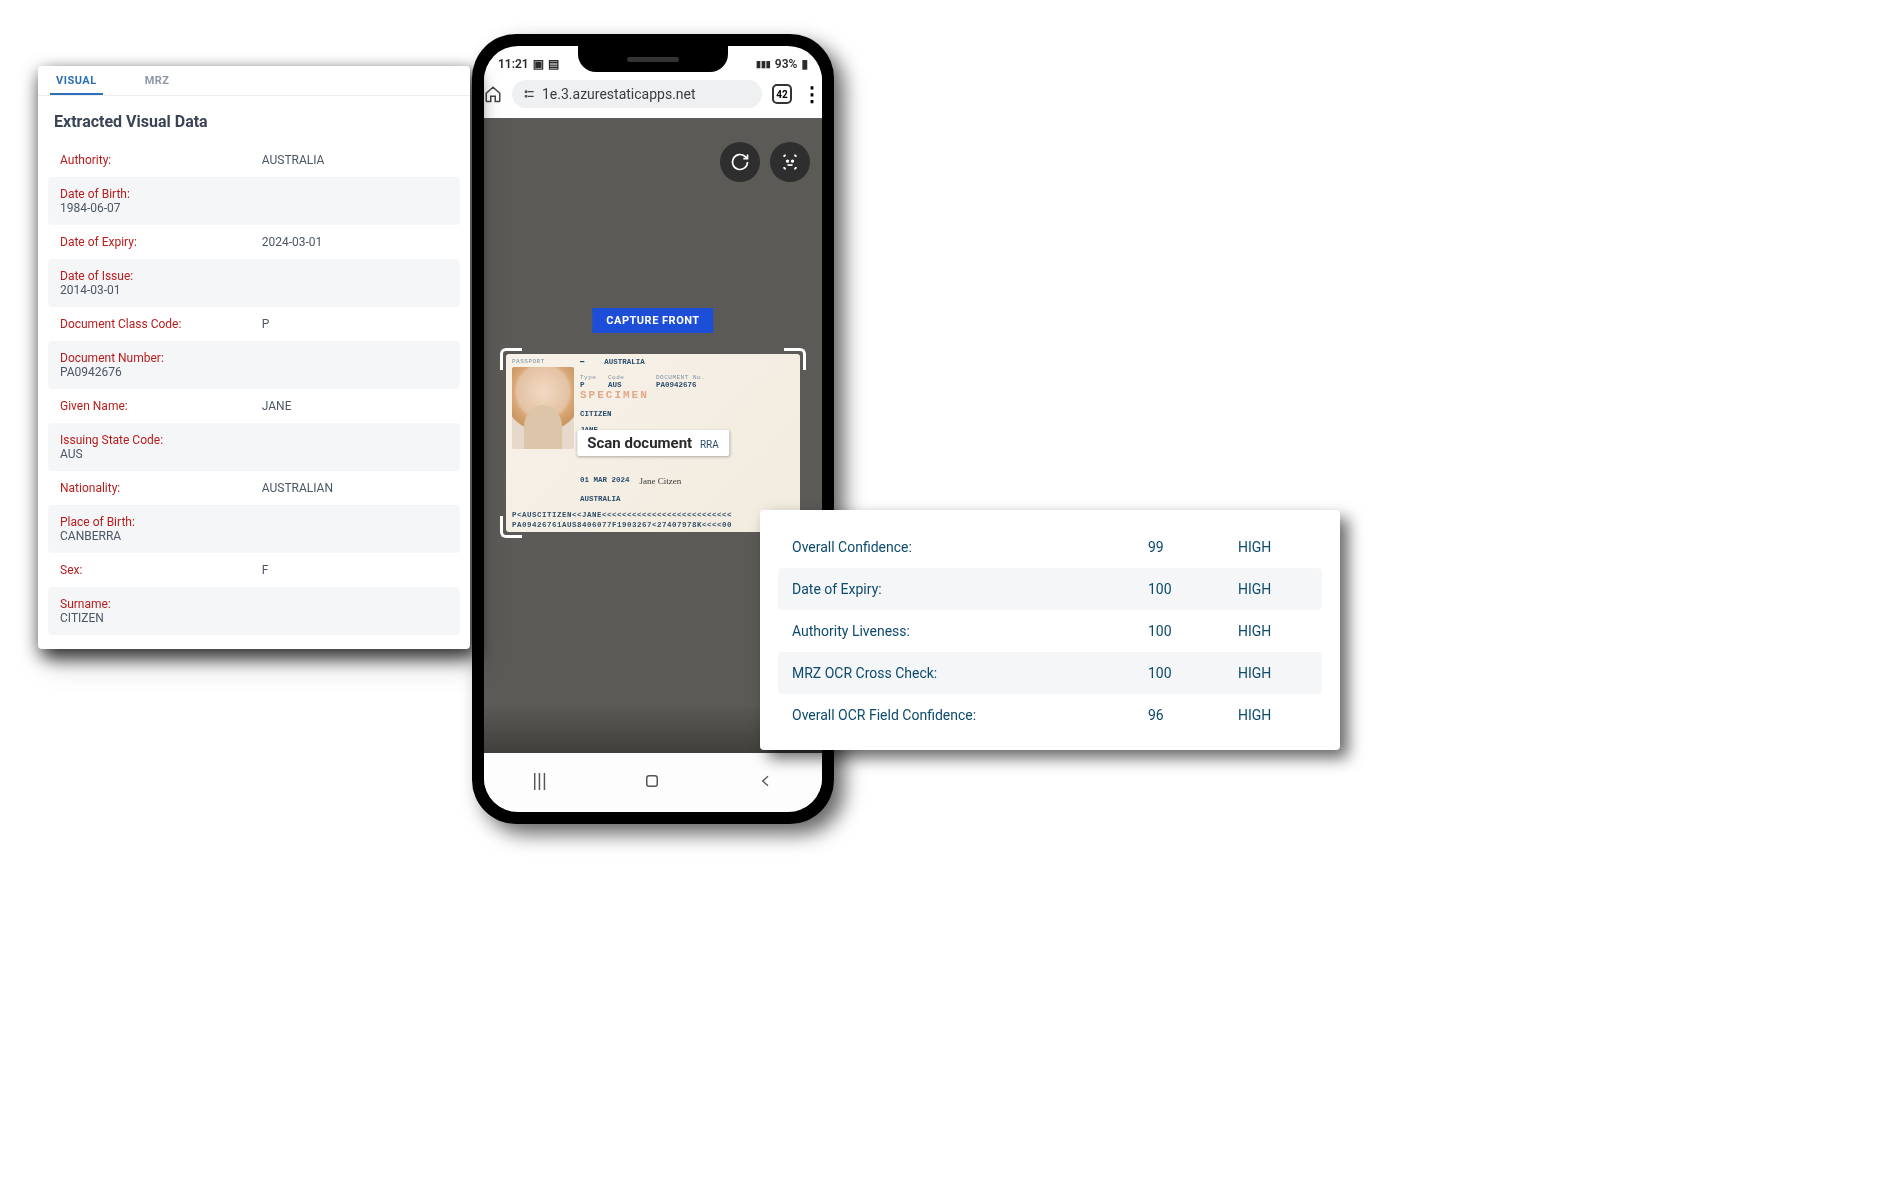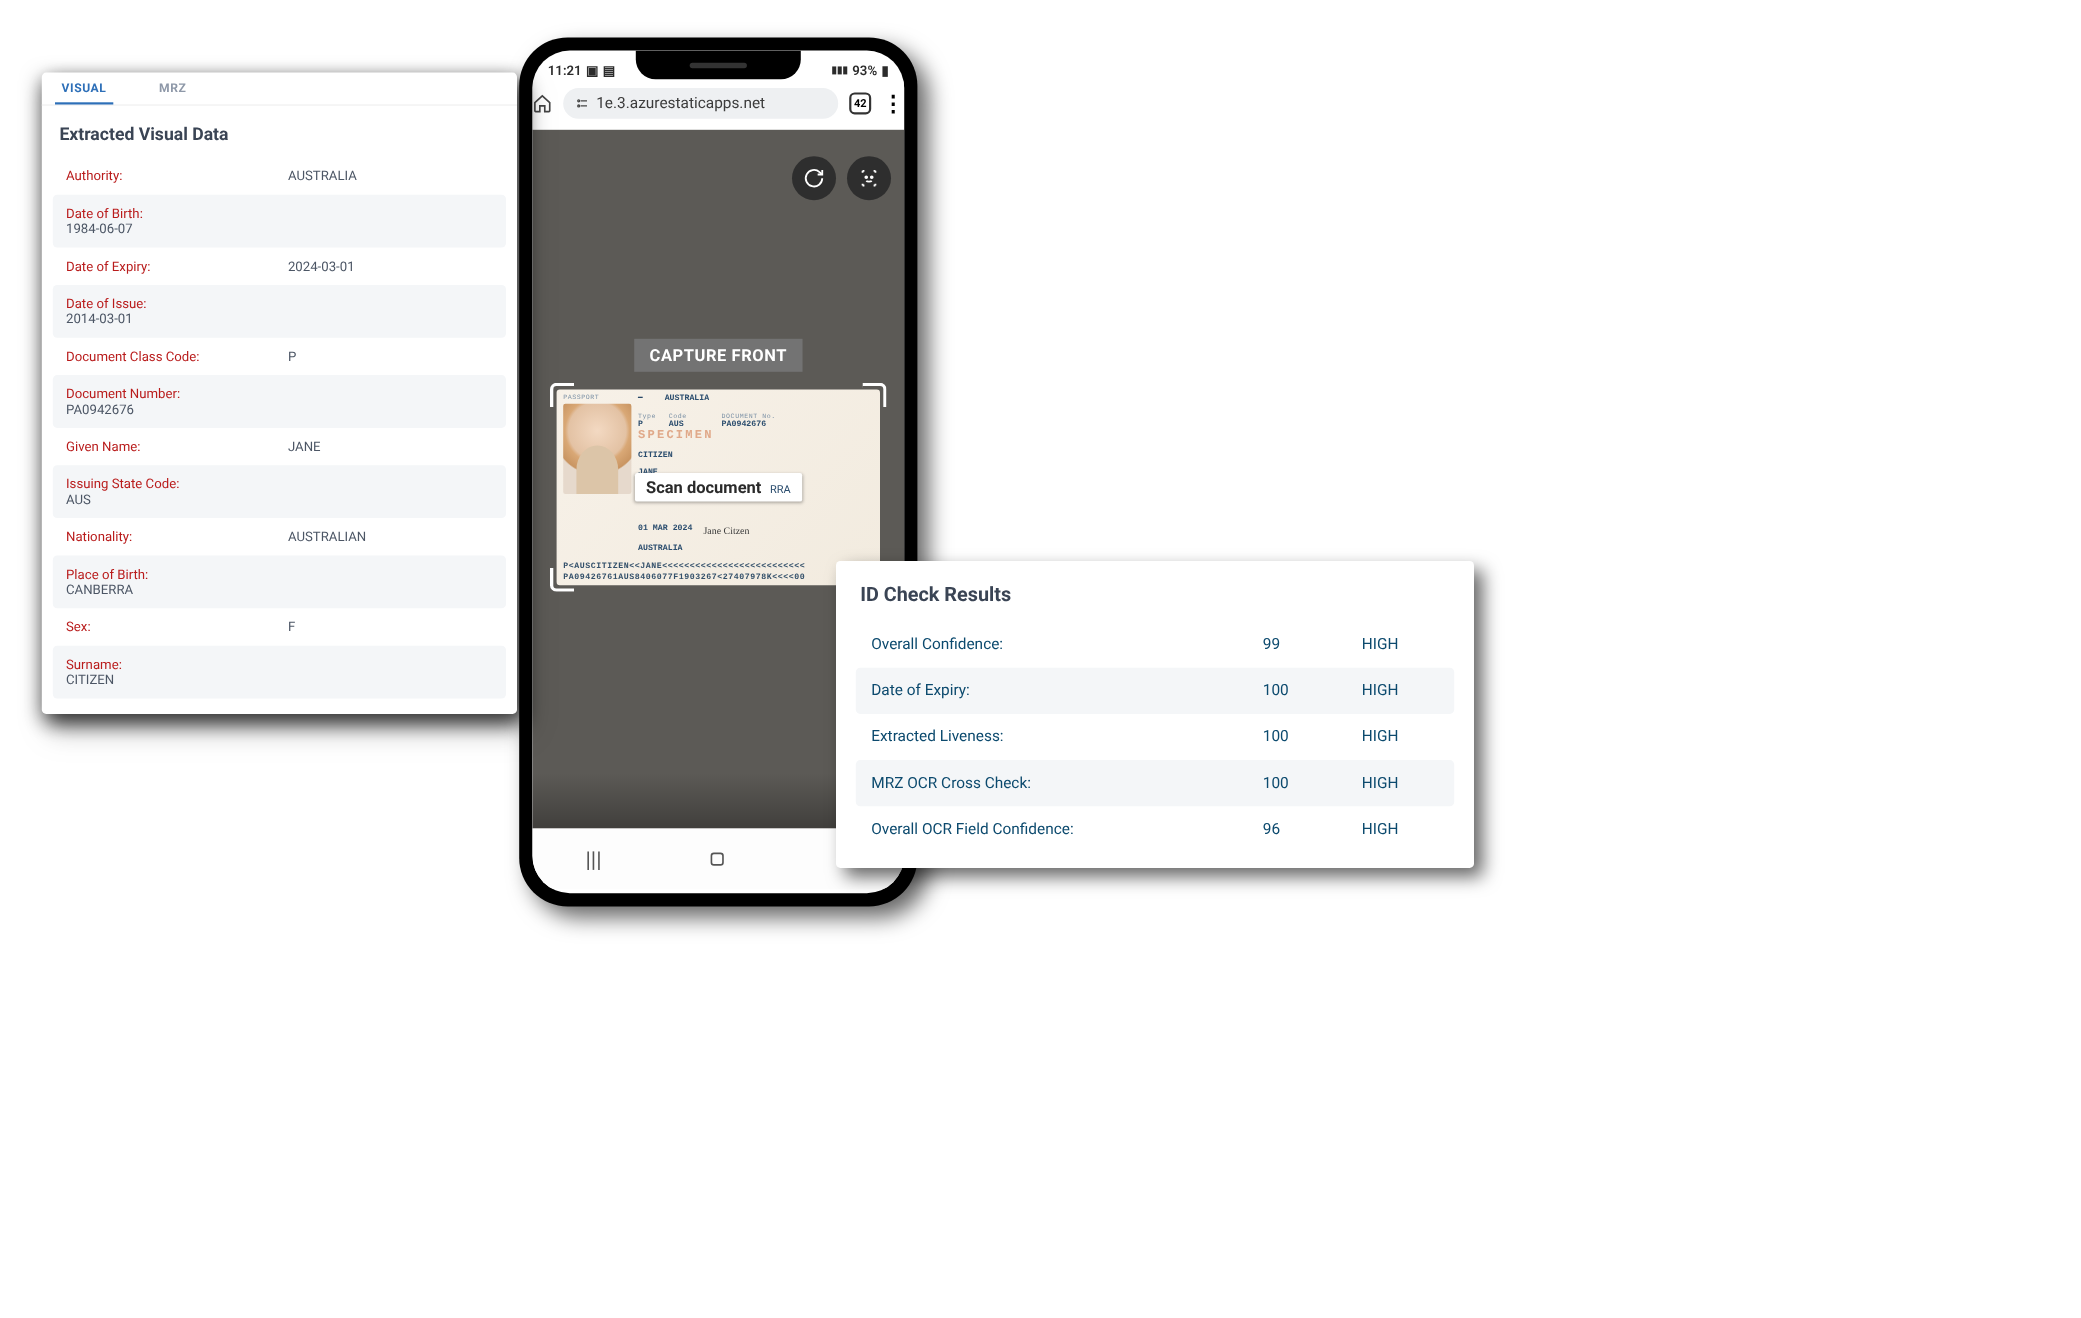--- a/index.html
+++ b/index.html
@@ -142,22 +142,22 @@
     .circ-btn {
       width:40px; height:40px; border-radius:50%;
       background:#2e2e2e;
       display:flex;align-items:center;justify-content:center;
       color:#fff;
       cursor:pointer;
     }
     .capture-pill {
       position:absolute; top: 190px; left:50%;
       transform: translateX(-50%);
-      background: #737373;
-      color:#fff; font-weight:700; font-size:15px;
+      background: #1d4ed8;
+      color:#fff; font-weight:700; font-size:11px;
       padding: 6px 14px;
       letter-spacing:0.5px;
     }
     .doc-frame {
       position:absolute; top: 230px; left: 16px; right:16px; height: 190px;
     }
     .corner {
       position:absolute; width:22px; height:22px;
       border: 3px solid #fff;
     }
@@ -423,34 +423,33 @@
           <div class="kv-val">F</div>
         </div>
         <div class="kv-row alt">
           <div class="kv-key">Surname:</div>
           <div class="kv-val">CITIZEN</div>
         </div>
       </div>
   </div>
 
   <div class="right-panel">
-    <div class="right-title">ID Check Results</div>
     <div id="right-rows">
         <div class="rkv-row">
           <div class="rkv-key">Overall Confidence:</div>
           <div class="rkv-score">99</div>
           <div class="rkv-level">HIGH</div>
         </div>
         <div class="rkv-row alt">
           <div class="rkv-key">Date of Expiry:</div>
           <div class="rkv-score">100</div>
           <div class="rkv-level">HIGH</div>
         </div>
         <div class="rkv-row">
-          <div class="rkv-key">Extracted Liveness:</div>
+          <div class="rkv-key">Authority Liveness:</div>
           <div class="rkv-score">100</div>
           <div class="rkv-level">HIGH</div>
         </div>
         <div class="rkv-row alt">
           <div class="rkv-key">MRZ OCR Cross Check:</div>
           <div class="rkv-score">100</div>
           <div class="rkv-level">HIGH</div>
         </div>
         <div class="rkv-row">
           <div class="rkv-key">Overall OCR Field Confidence:</div>

